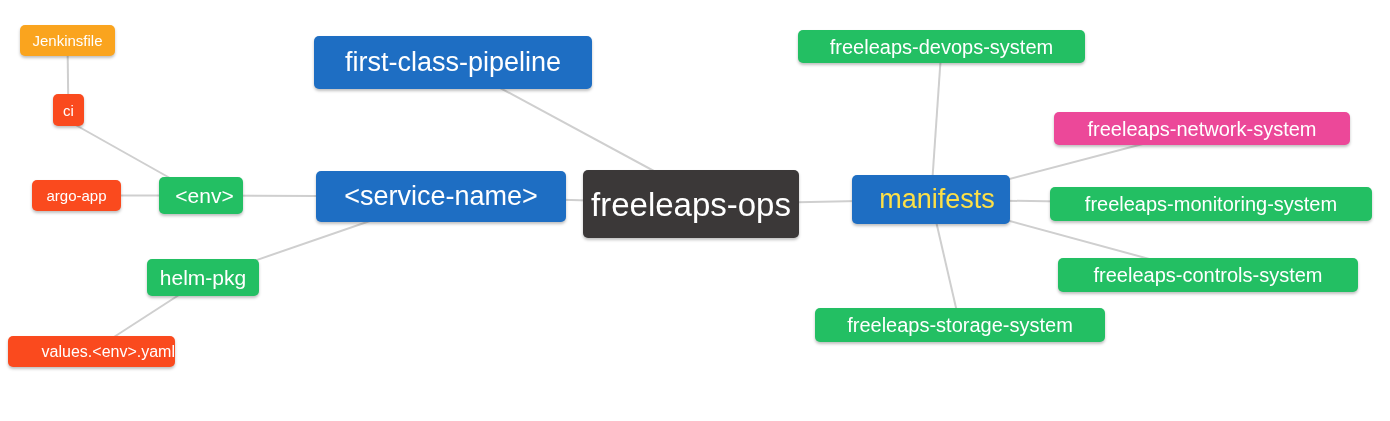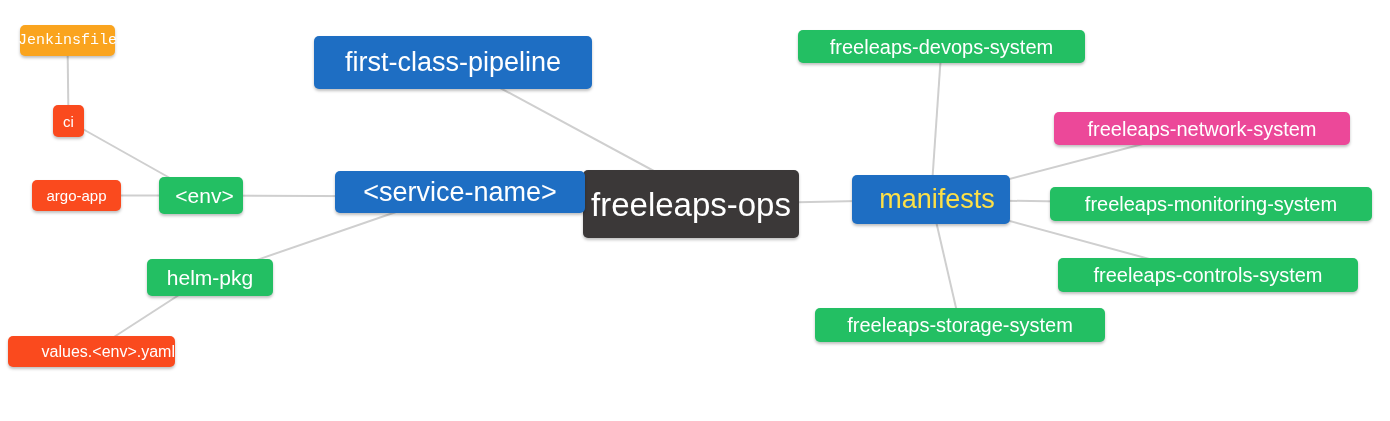--- a/index.html
+++ b/index.html
@@ -60,36 +60,36 @@
       <line x1="931" y1="199.5" x2="1208" y2="275" stroke="#cfcfcf" stroke-width="2"></line>
       <line x1="931" y1="199.5" x2="960" y2="325" stroke="#cfcfcf" stroke-width="2"></line>
     </svg>
 
 <div class="node" style="left: 583px; top: 170px; width: 216px; height: 68px; background: rgb(59, 56, 56); font-size: 33px; color: rgb(255, 255, 255);">
       <span>freeleaps-ops</span>
     </div>
     <div class="node" style="left: 314px; top: 36px; width: 278px; height: 53px; background: rgb(30, 110, 195); font-size: 27px; color: rgb(255, 255, 255);">
       <span>first-class-pipeline</span>
     </div>
-    <div class="node" style="left: 316px; top: 171px; width: 250px; height: 42px; background: rgb(30, 110, 195); font-size: 27px; color: rgb(255, 255, 255); margin-left: 19px;">
+    <div class="node" style="left: 316px; top: 171px; width: 250px; height: 51px; background: rgb(30, 110, 195); font-size: 27px; color: rgb(255, 255, 255);">
       <span>&lt;service-name&gt;</span>
     </div>
     <div class="node" style="left: 852px; top: 175px; width: 158px; height: 49px; background: rgb(30, 110, 195); font-size: 27px; color: #fde047; padding-left: 12px;">
       <span>manifests</span>
     </div>
     <div class="node" style="left: 159px; top: 177px; width: 84px; height: 37px; background: rgb(35, 191, 99); font-size: 21px; color: rgb(255, 255, 255); padding-left: 7px;">
       <span>&lt;env&gt;</span>
     </div>
-    <div class="node" style="left: 147px; top: 259px; width: 126px; height: 37px; background: rgb(35, 191, 99); font-size: 21px; color: rgb(255, 255, 255);">
+    <div class="node" style="left: 147px; top: 259px; width: 112px; height: 37px; background: rgb(35, 191, 99); font-size: 21px; color: rgb(255, 255, 255);">
       <span>helm-pkg</span>
     </div>
-    <div class="node" style="left: 20px; top: 25px; width: 95px; height: 31px; background: rgb(250, 164, 30); font-size: 15px; color: rgb(255, 255, 255); font-family: Liberation Mono, monospace;">
+    <div class="node" style="left: 20px; top: 25px; width: 95px; height: 31px; background: rgb(250, 164, 30); font-size: 15px; color: rgb(255, 255, 255);">
       <span>Jenkinsfile</span>
     </div>
-    <div class="node" style="left: 53px; top: 105px; width: 31px; height: 32px; background: rgb(250, 74, 30); font-size: 15px; color: rgb(255, 255, 255);">
+    <div class="node" style="left: 53px; top: 94px; width: 31px; height: 32px; background: rgb(250, 74, 30); font-size: 15px; color: rgb(255, 255, 255);">
       <span>ci</span>
     </div>
     <div class="node" style="left: 32px; top: 180px; width: 89px; height: 31px; background: rgb(250, 74, 30); font-size: 15px; color: rgb(255, 255, 255);">
       <span>argo-app</span>
     </div>
     <div class="node" style="left: 8px; top: 336px; width: 167px; height: 31px; background: rgb(250, 74, 30); font-size: 16px; color: rgb(255, 255, 255); justify-content: flex-end;">
       <span>values.&lt;env&gt;.yaml</span>
     </div>
     <div class="node" style="left: 798px; top: 30px; width: 287px; height: 33px; background: rgb(35, 191, 99); font-size: 20px; color: rgb(255, 255, 255);">
       <span>freeleaps-devops-system</span>

